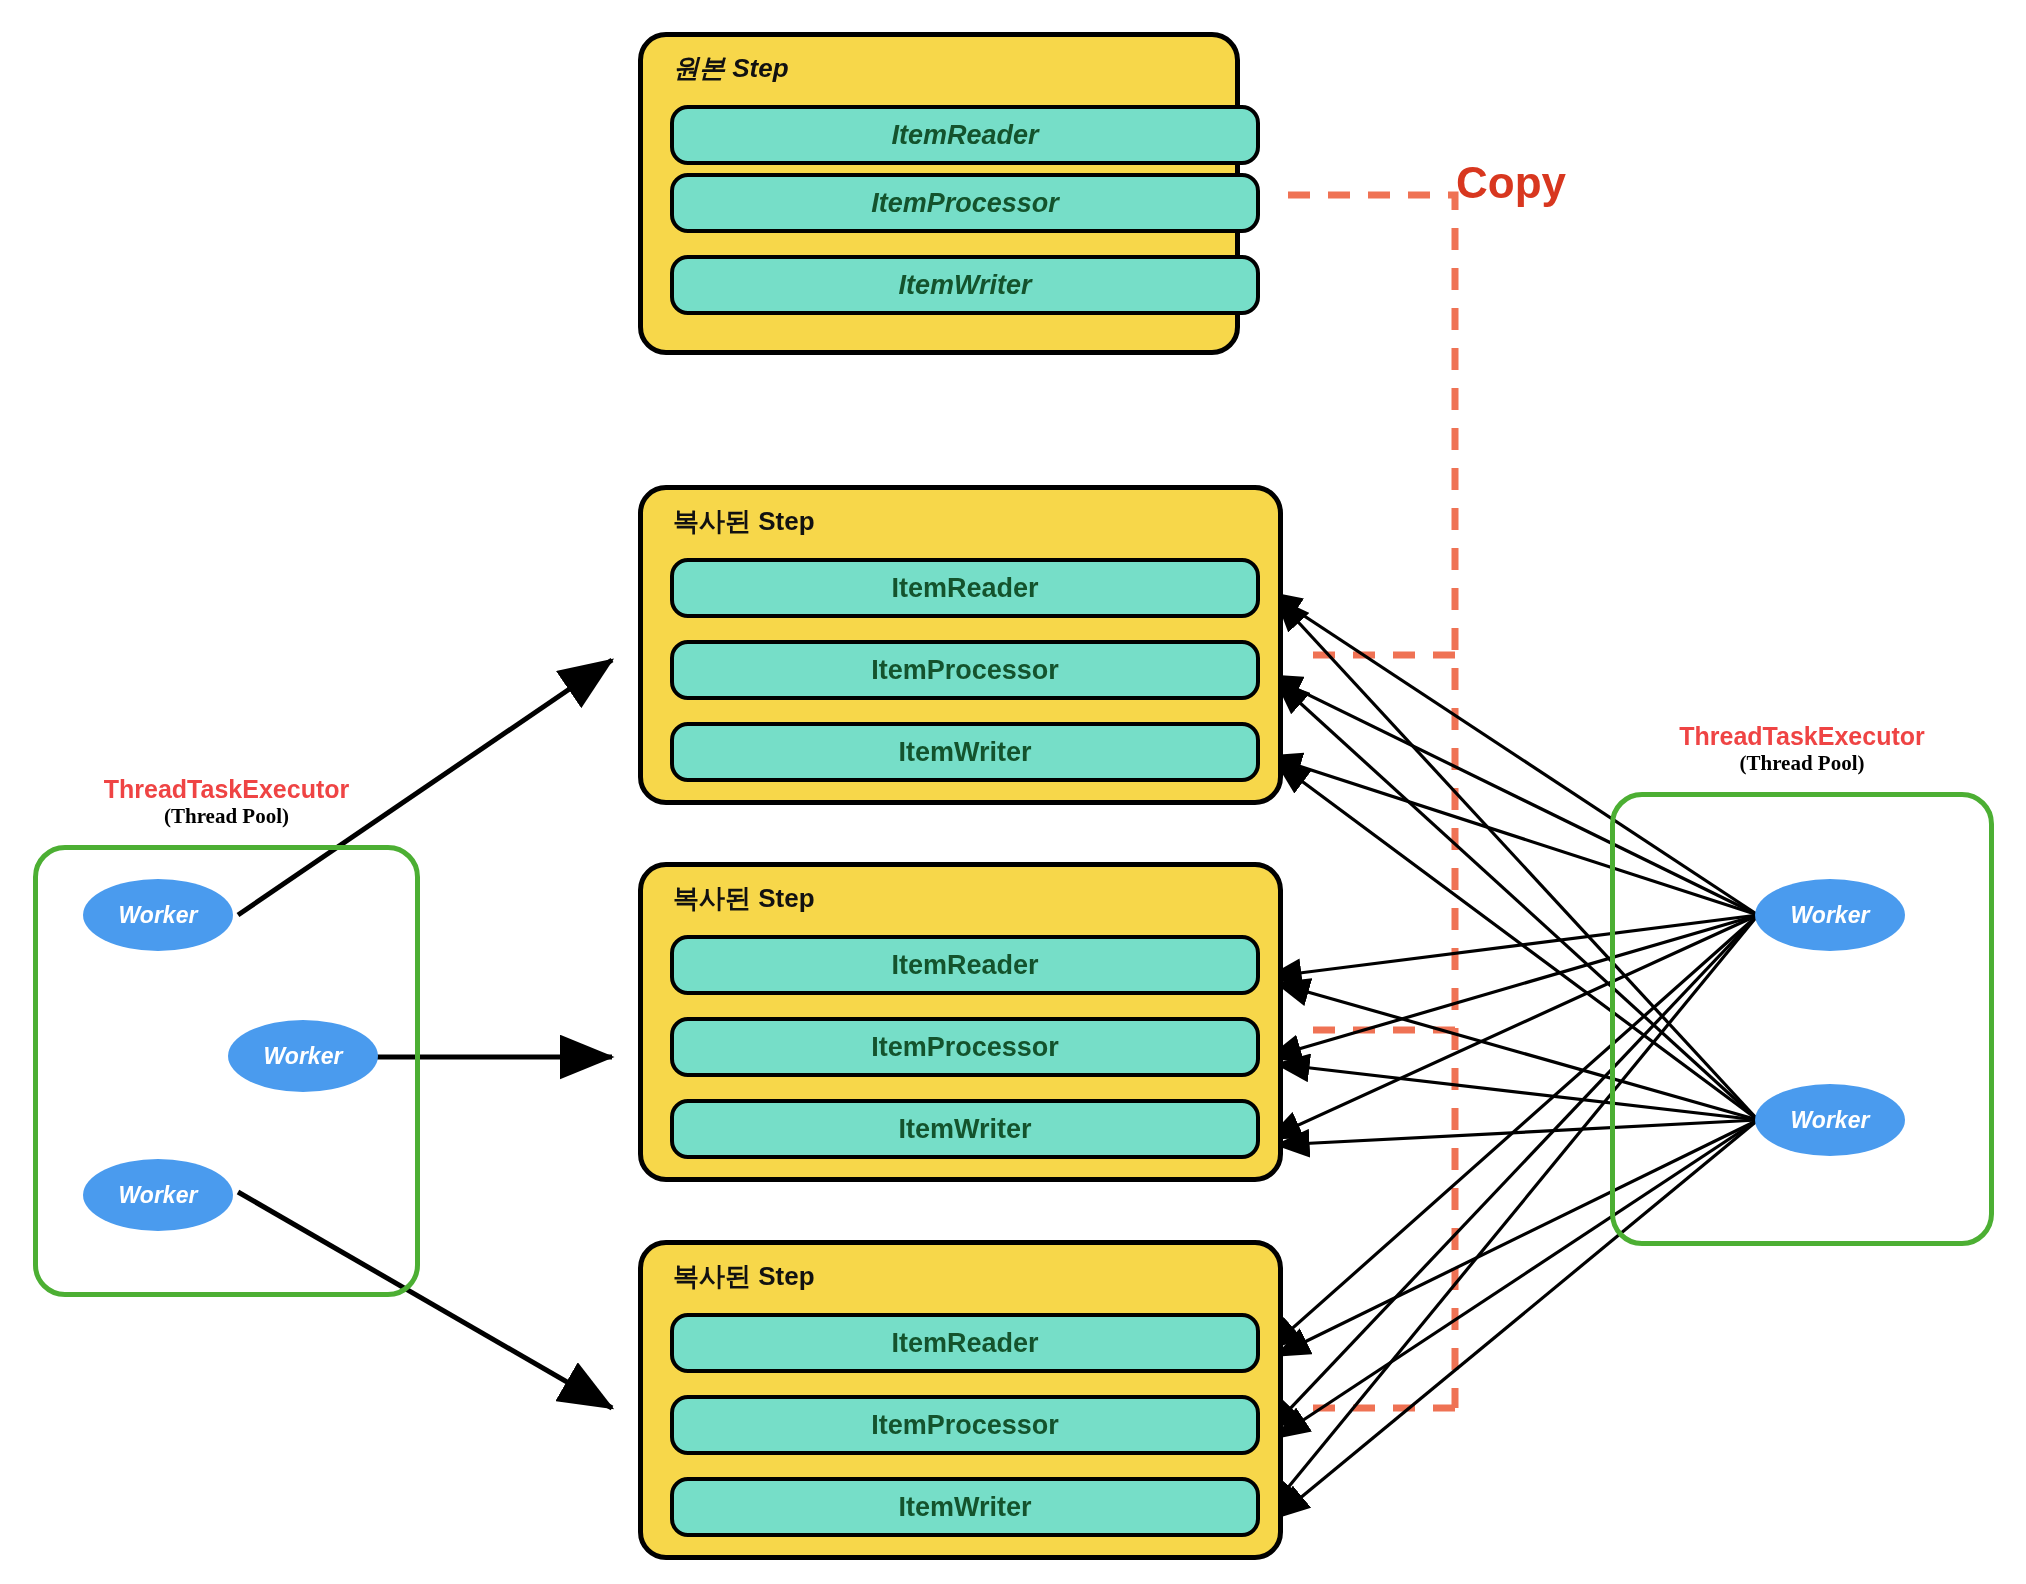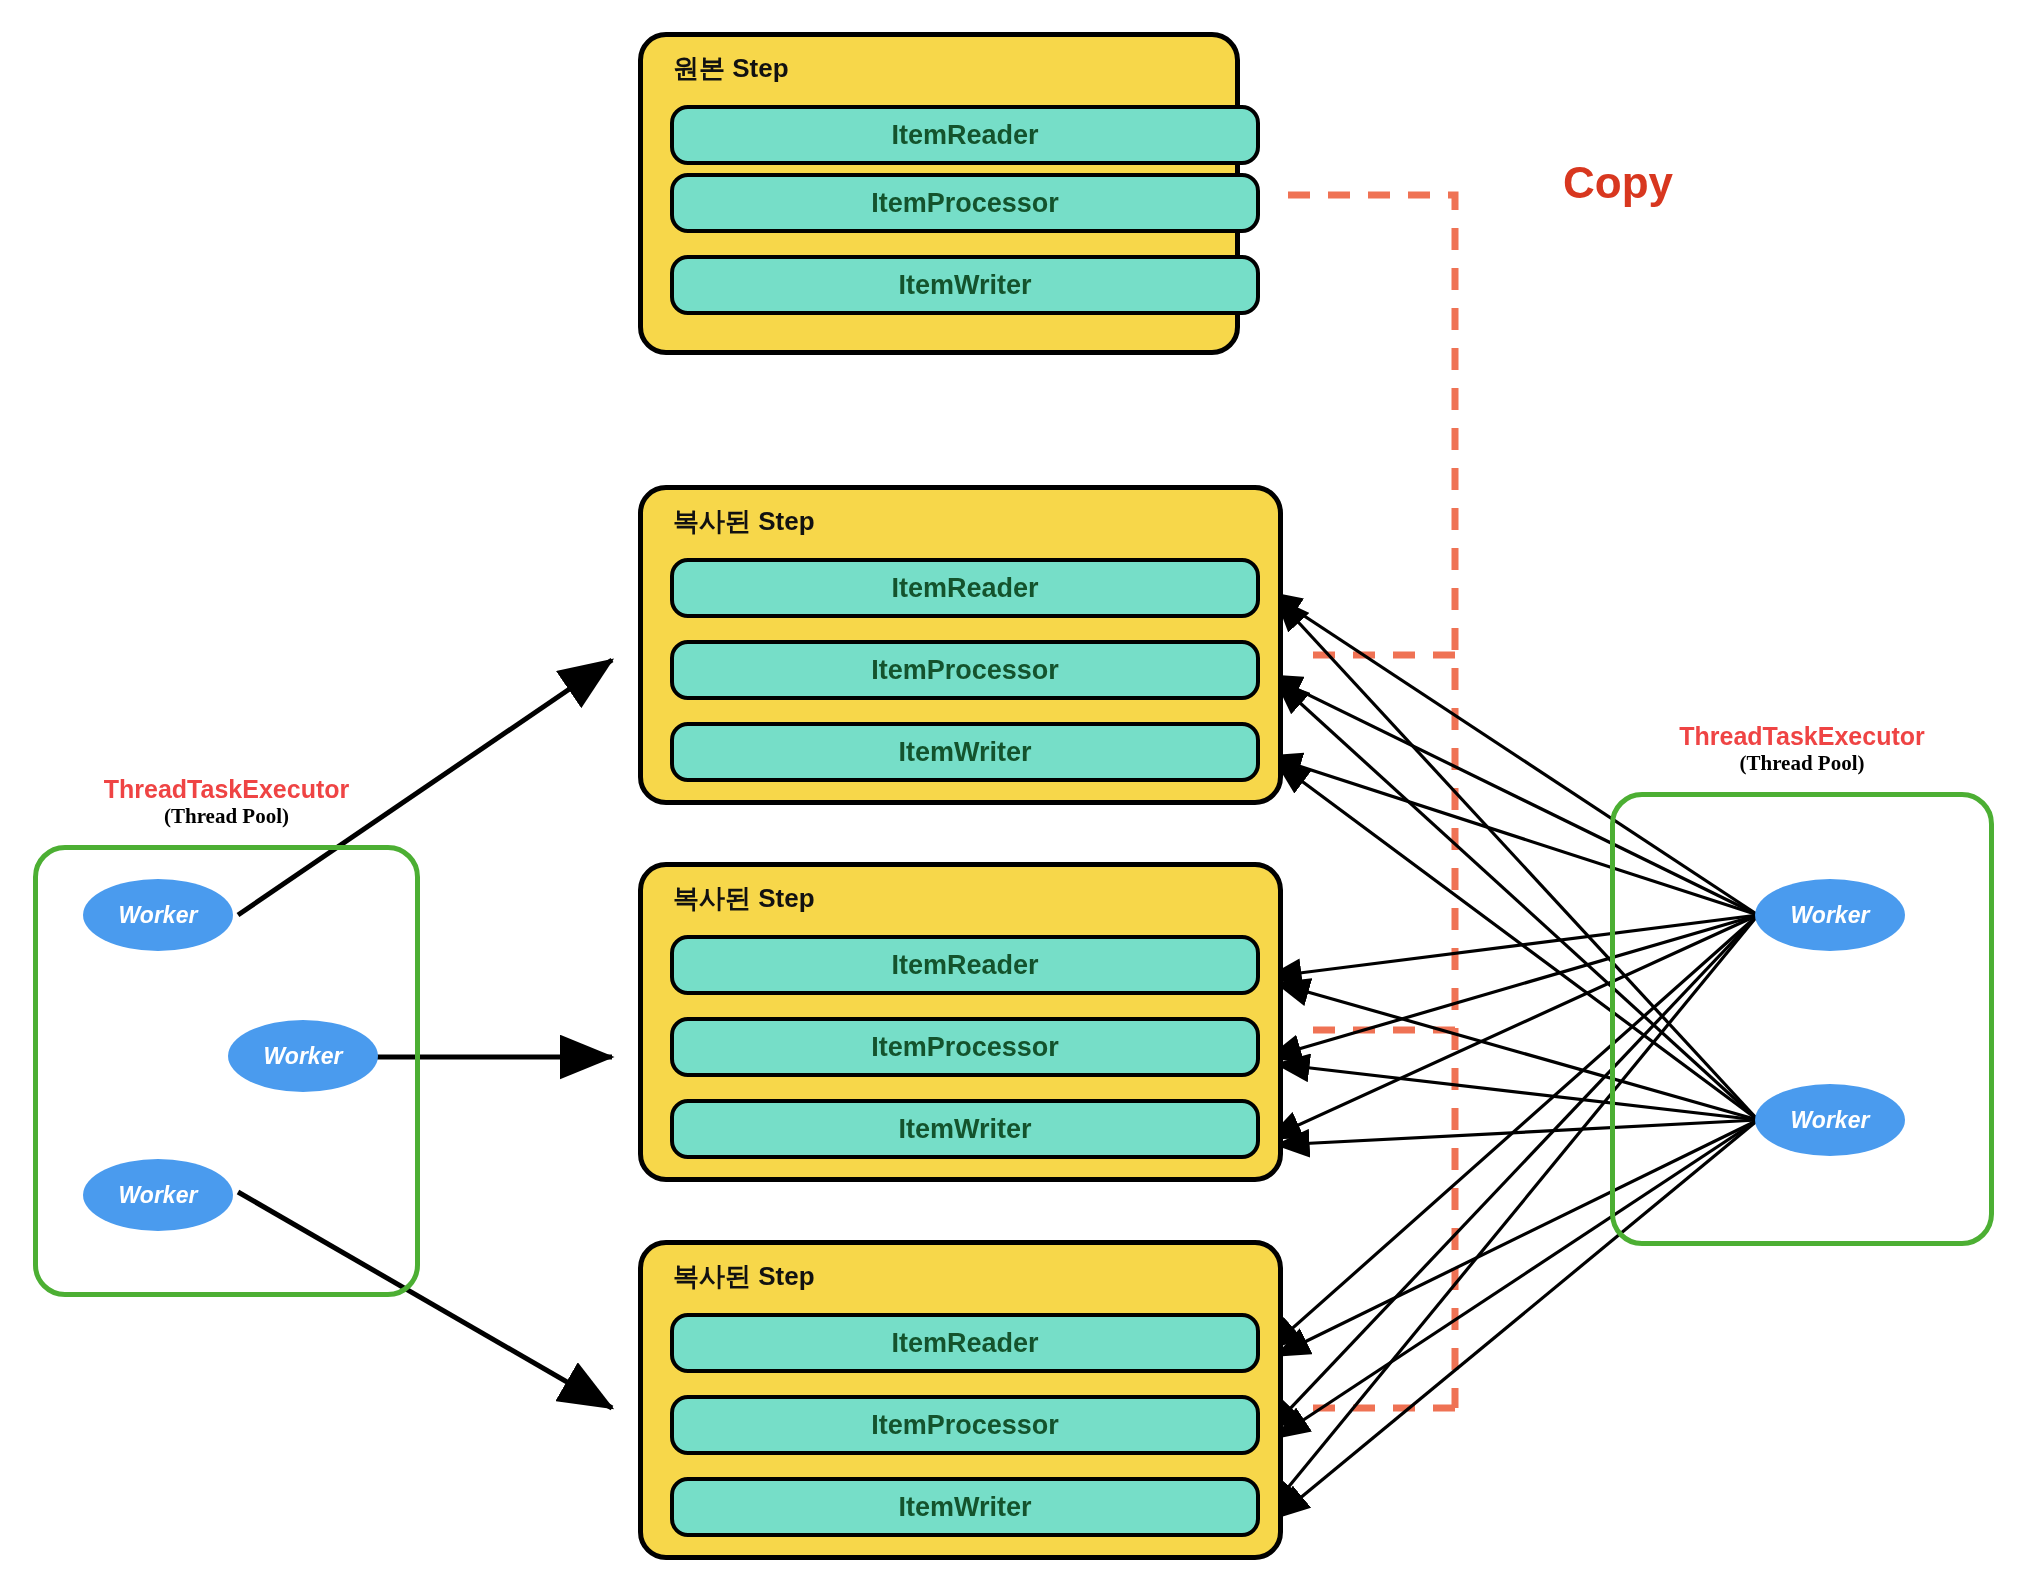--- a/index.html
+++ b/index.html
@@ -61,34 +61,34 @@
       <line x1="1758" y1="1120" x2="1276" y2="762"></line>
       <line x1="1758" y1="1120" x2="1276" y2="983"></line>
       <line x1="1758" y1="1120" x2="1276" y2="1064"></line>
       <line x1="1758" y1="1120" x2="1276" y2="1145"></line>
       <line x1="1758" y1="1120" x2="1276" y2="1356"></line>
       <line x1="1758" y1="1120" x2="1276" y2="1438"></line>
       <line x1="1758" y1="1120" x2="1276" y2="1518"></line>
     </g>
   </svg>
 
-  <div class="step-box" style="left:638px;top:32px;width:602px;height:323px;">
+  <div class="step-box" style="left:638px;top:32px;width:602px;height:323px;font-style:italic;">
     <div class="step-title">원본 Step</div>
     <div class="slot" style="top:68px;width:590px;height:60px;">
       <span>ItemReader</span>
     </div>
     <div class="slot" style="top:136px;width:590px;height:60px;">
       <span>ItemProcessor</span>
     </div>
     <div class="slot" style="top:218px;width:590px;height:60px;">
       <span>ItemWriter</span>
     </div>
   </div>
 
-  <div class="copy-label" style="left:1563px;top:158px;">Copy</div>
+  <div class="copy-label" style="left:1456px;top:158px;">Copy</div>
 
   <div class="step-box" style="left:638px;top:485px;width:645px;height:320px;">
     <div class="step-title">복사된 Step</div>
     <div class="slot" style="top:68px;width:590px;height:60px;">
       <span>ItemReader</span>
     </div>
     <div class="slot" style="top:150px;width:590px;height:60px;">
       <span>ItemProcessor</span>
     </div>
     <div class="slot" style="top:232px;width:590px;height:60px;">

